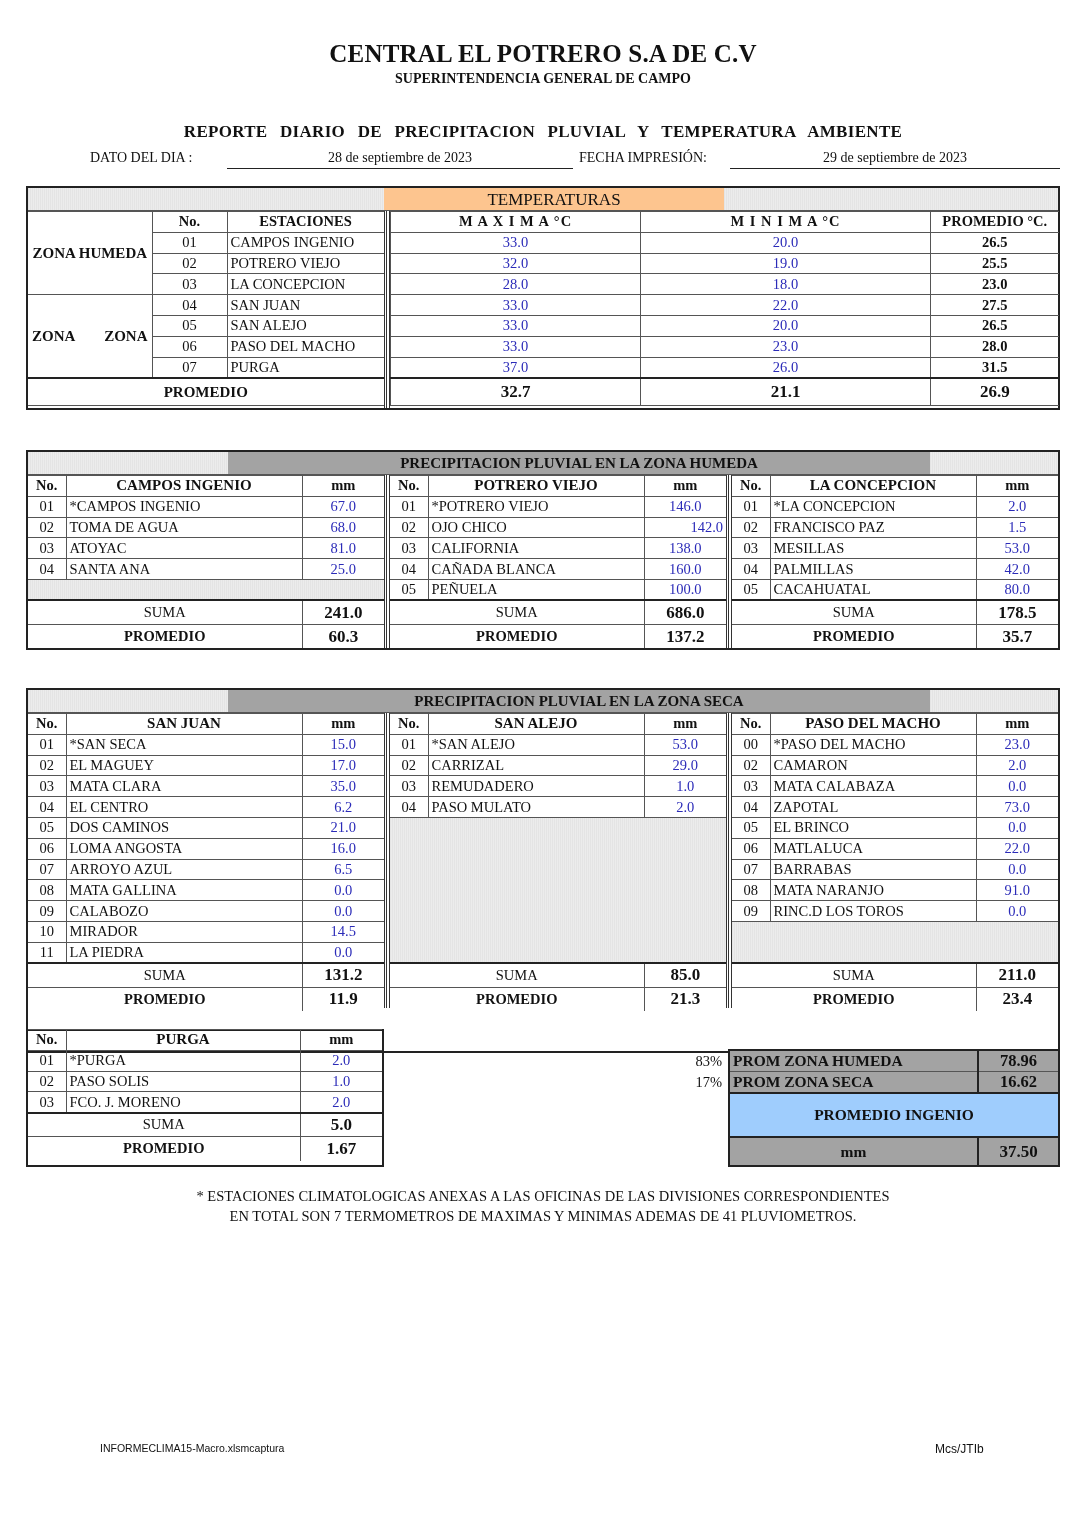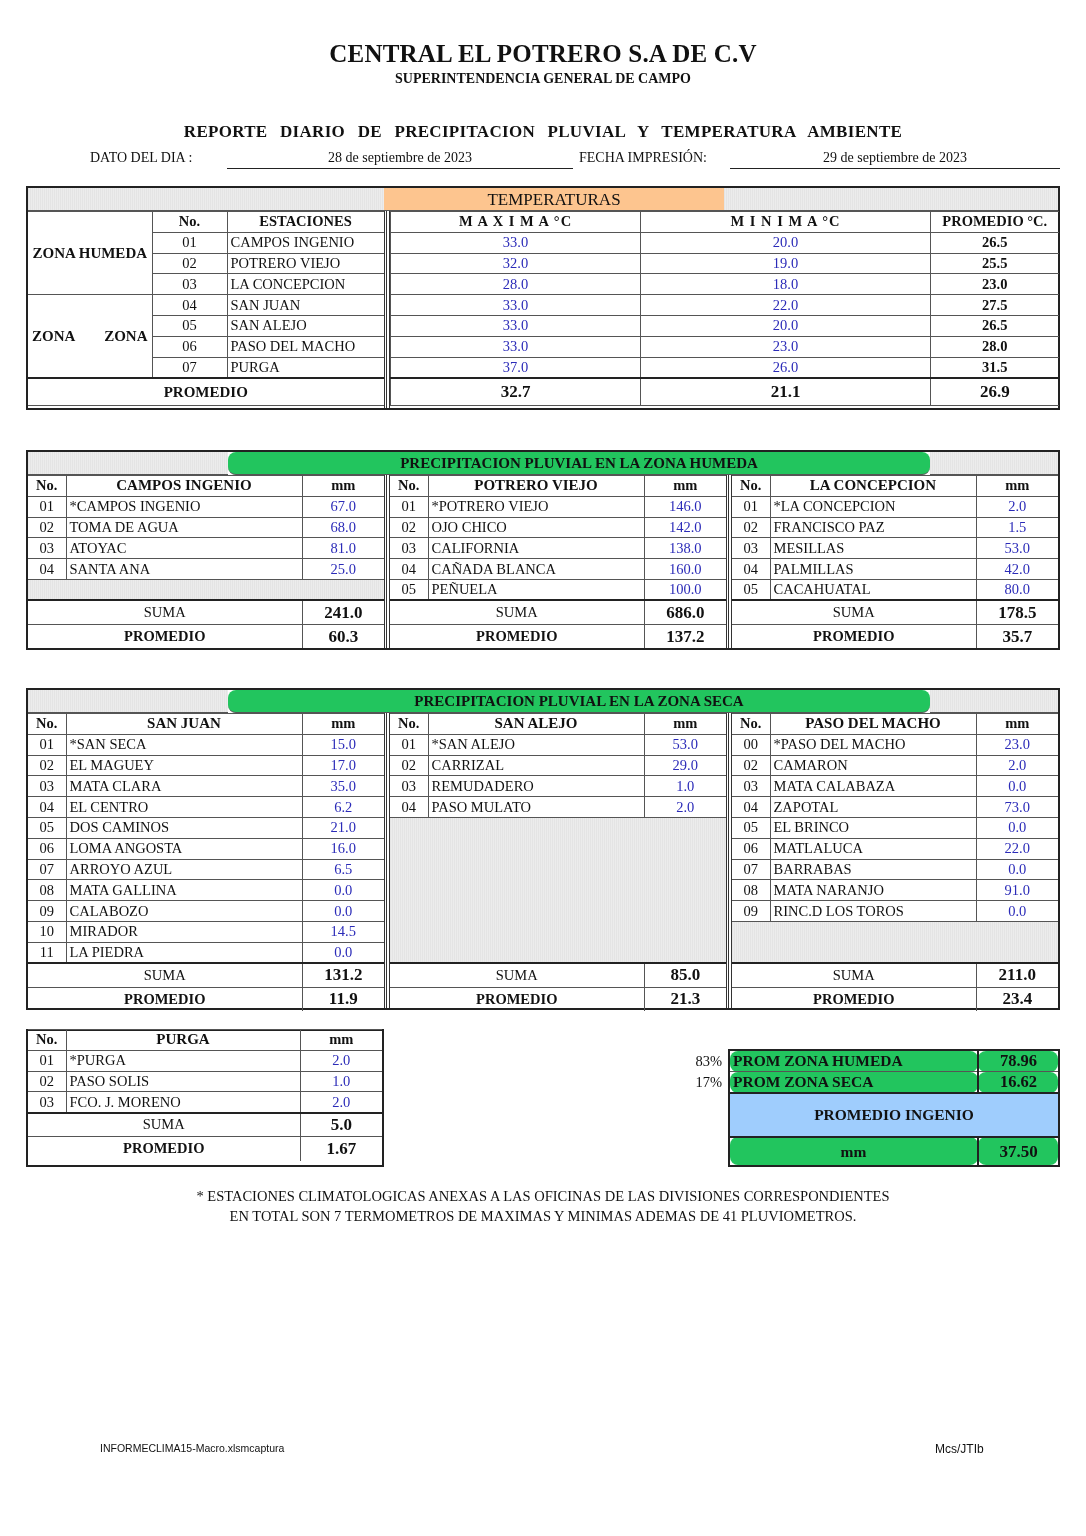--- a/index.html
+++ b/index.html
@@ -13,21 +13,21 @@
   .date-label { font-size: 14px; top: 150px; }
   .date-val { font-size: 14px; top: 150px; text-align: center; border-bottom: 1.5px solid #222; height: 19px; }
 
   table { border-collapse: collapse; table-layout: fixed; }
   td { font-size: 14.5px; height: 20.8px; padding: 0 3px; border: 1px solid #555; white-space: nowrap; overflow: hidden; }
   .c { text-align: center; }
   .b { font-weight: bold; }
   .blue { color: #2b2bb8; }
   .gray { background: repeating-linear-gradient(90deg, #e4e4e4 0 1px, #ececec 1px 2px); }
   .orange { background: #fdc58f; }
-  .cyan { background: #22c55e; border-radius: 8px; }
+  .cyan { background: #a3a3a3; }
   .lblue { background: #9fcdfd; }
 
   .box { position: absolute; border: 2px solid #222; }
 
   .note { left: 0; width: 1086px; top: 1186px; text-align: center; font-size: 14.5px; line-height: 20px; }
   .footer { font-family: "Liberation Sans", sans-serif; font-size: 10.5px; top: 1442px; }
 </style>
 </head>
 <body>
 
@@ -220,21 +220,21 @@
               <td class="c b" style="border-right:none;">mm</td>
             </tr>
             <tr>
               <td class="c" style="border-left:none;">01</td>
               <td>*POTRERO VIEJO</td>
               <td class="c blue" style="border-right:none;">146.0</td>
             </tr>
             <tr>
               <td class="c" style="border-left:none;">02</td>
               <td>OJO CHICO</td>
-              <td class="c blue" style="border-right:none;">142.0</td>
+              <td class="c blue" style="border-right:none;text-align:right;">142.0</td>
             </tr>
             <tr>
               <td class="c" style="border-left:none;">03</td>
               <td>CALIFORNIA</td>
               <td class="c blue" style="border-right:none;margin-left:8px;">138.0</td>
             </tr>
             <tr>
               <td class="c" style="border-left:none;">04</td>
               <td>CAÑADA BLANCA</td>
               <td class="c blue" style="border-right:none;">160.0</td>
@@ -302,21 +302,21 @@
               <td class="c b" style="border-right:none;border-bottom:none;font-size:17px;">35.7</td>
             </tr>
           </tbody>
         </table>
       </div>
       <div class="abs" style="left: 356px; top: 23px; width: 6px; height: 173px; border-left: 3px double rgb(51, 51, 51); border-right: 1px solid rgb(51, 51, 51); background: rgb(255, 255, 255);"></div>
       <div class="abs" style="left: 698px; top: 23px; width: 6px; height: 173px; border-left: 3px double rgb(51, 51, 51); border-right: 1px solid rgb(51, 51, 51); background: rgb(255, 255, 255);"></div>
     </div>
 </div>
 
-<div class="box" style="left:26px;top:688px;width:1034px;height:322px;">
+<div class="box" style="left:26px;top:688px;width:1034px;height:365px;">
   <div class="abs gray" style="left:0;top:0;width:200px;height:23px;border-bottom:1px solid #555;"></div>
   <div class="abs cyan c b" style="left:200px;top:0;width:702px;height:23px;line-height:23px;font-size:15px;border-bottom:1px solid #555;">PRECIPITACION  PLUVIAL  EN  LA  ZONA  SECA</div>
   <div class="abs gray" style="left:902px;top:0;width:128px;height:23px;border-bottom:1px solid #555;"></div>
   <div id="seca-groups">
       <div class="abs" style="left: 0px; top: 23px; width: 356px;">
         <table style="width:356px">
           <colgroup>
             <col style="width:38px">
             <col style="width:236px">
             <col style="width:82px">

